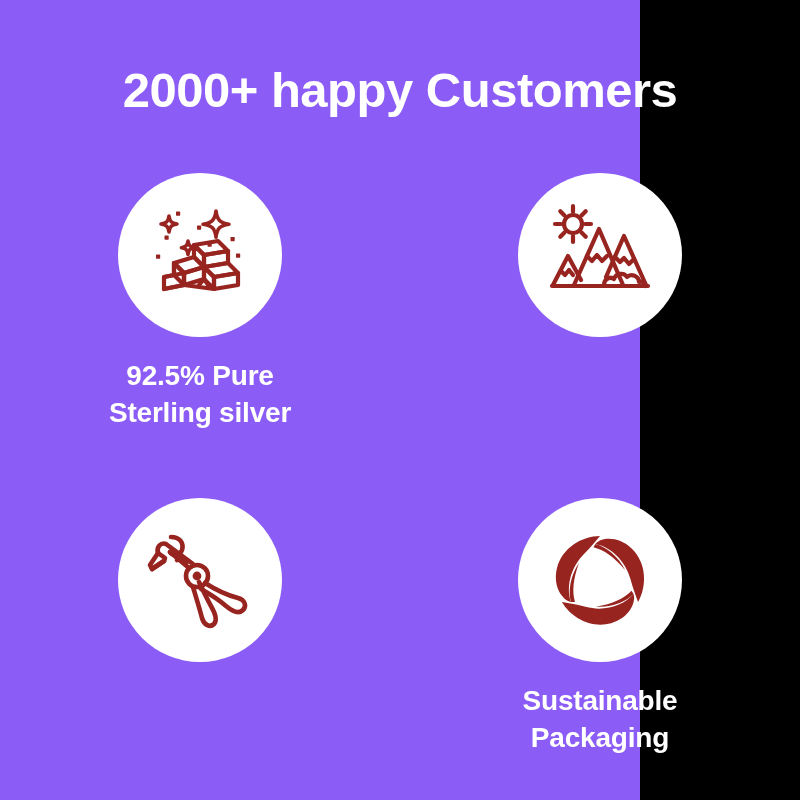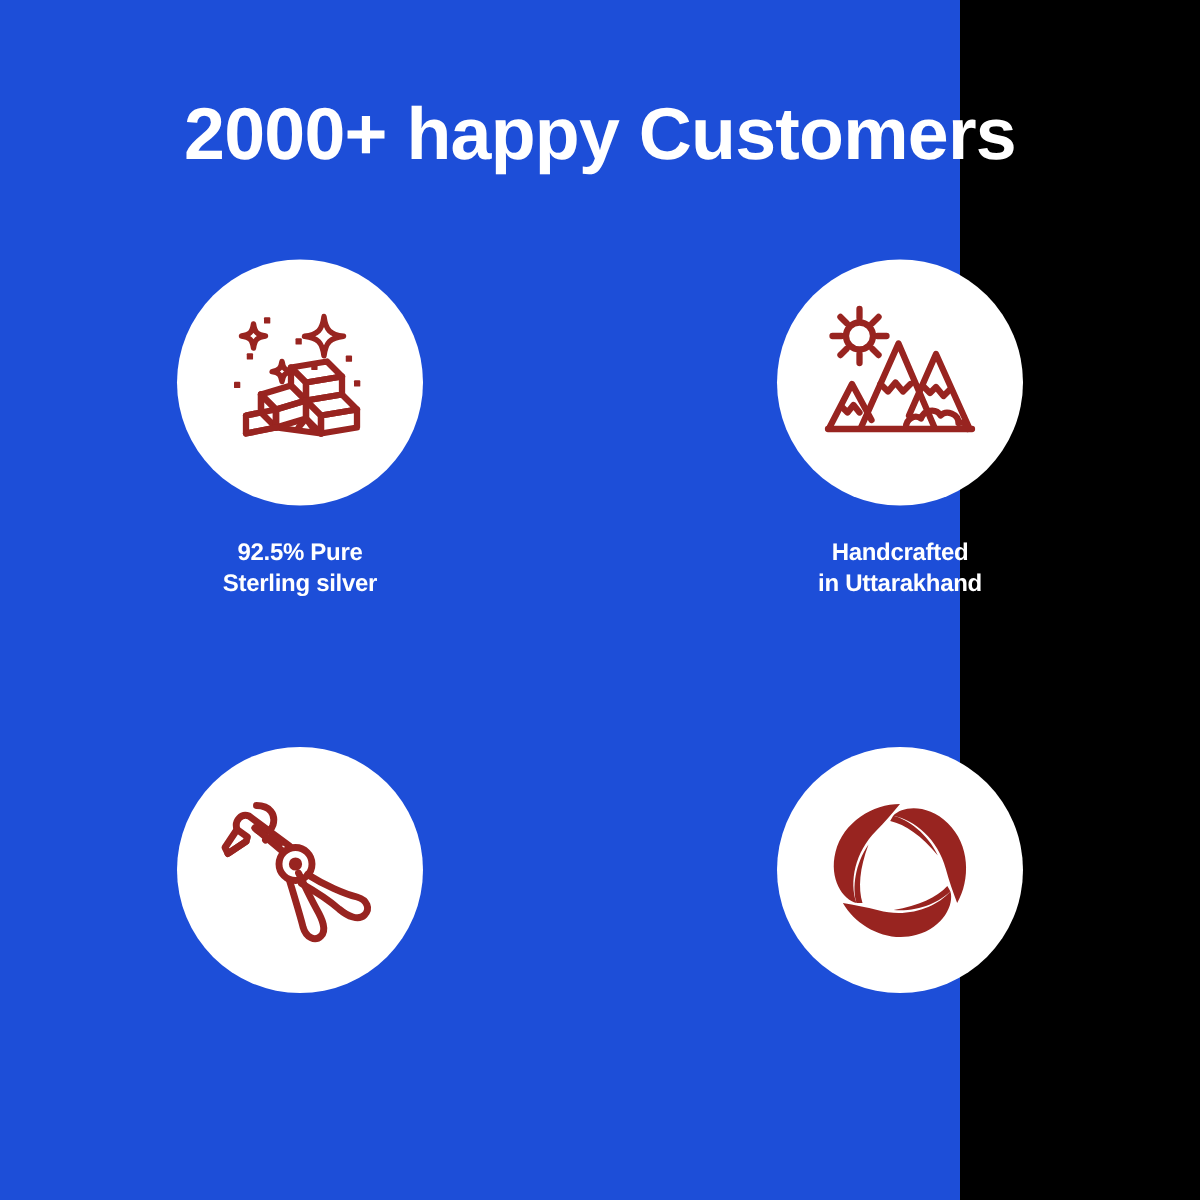--- a/index.html
+++ b/index.html
@@ -10,21 +10,21 @@
     width: 800px;
     height: 800px;
     background: #000000;
     font-family: "Liberation Sans", sans-serif;
     overflow: hidden;
   }
   .promo-panel {
     position: relative;
     width: 640px;
     height: 800px;
-    background: #1d4ed8;
+    background: #8b5cf6;
     display: flex;
     flex-direction: column;
     align-items: center;
   }
   .headline {
     margin: 0;
     padding: 0;
     position: absolute;
     top: 64px;
     left: 0;
@@ -67,21 +67,21 @@
     display: block;
     width: 112px;
     height: 112px;
   }
   .feature-caption {
     margin: 0;
     padding: 0;
     margin-top: 21px;
     color: #ffffff;
     font-family: "Liberation Sans", sans-serif;
-    font-size: 16px;
+    font-size: 28px;
     font-weight: bold;
     line-height: 1.32;
     text-align: center;
     letter-spacing: -0.2px;
     white-space: pre-line;
   }
 </style>
 </head>
 <body>
 
@@ -164,22 +164,20 @@
               <path d="M9 86 L24 57 L37 81"></path>
               <path d="M17 72 L21 76 L25 71 L29 76"></path>
 
               <path d="M60 86 C60 80 66 77 70 80 C72 74 80 73 83 78 C87 74 95 77 95 83 C99 82 102 84 101 87"></path>
 
               <path d="M8 87 L104 87"></path>
             </g>
           </svg>
         </span>
       </div>
-      <p class="feature-caption">Handcrafted
-in Uttarakhand</p>
     </div>
 
     <div class="feature-cell">
       <div class="icon-disc">
         <span>
           <svg viewBox="0 0 112 112" fill="none" xmlns="http://www.w3.org/2000/svg">
             <g stroke="#982420" stroke-width="4.6" stroke-linejoin="round" stroke-linecap="round" fill="none">
 
               <path d="M27 13 C36 13 40 19 38 26 C36 32 29 32 26 28"></path>
 
@@ -220,16 +218,18 @@
               </g>
 
               <g transform="rotate(240 56 56)">
                 <path d="M56 12 C38 12 18 24 13 44 C8.5 62 18 76 27 78 C22 64 26 44 40 30 C46 24 51 18 56 12 Z"></path>
                 <path d="M27 78 C24 68 26 52 35 39 C29 55 28 68 31 78 Z"></path>
               </g>
             </g>
           </svg>
         </span>
       </div>
+      <p class="feature-caption">Sustainable
+Packaging</p>
     </div>
 
   </div>
 </div>
 
 </body></html>

